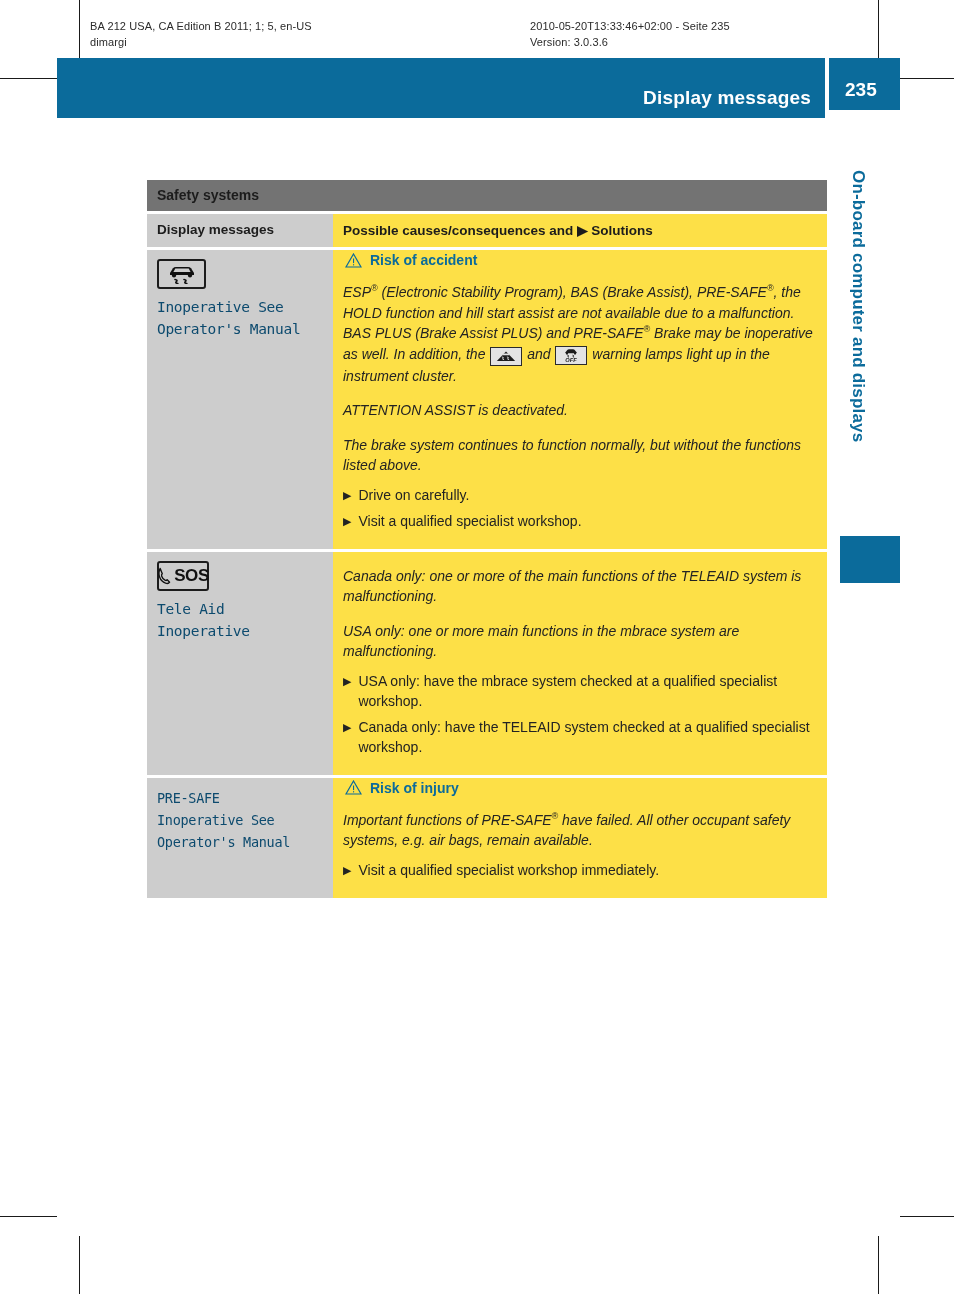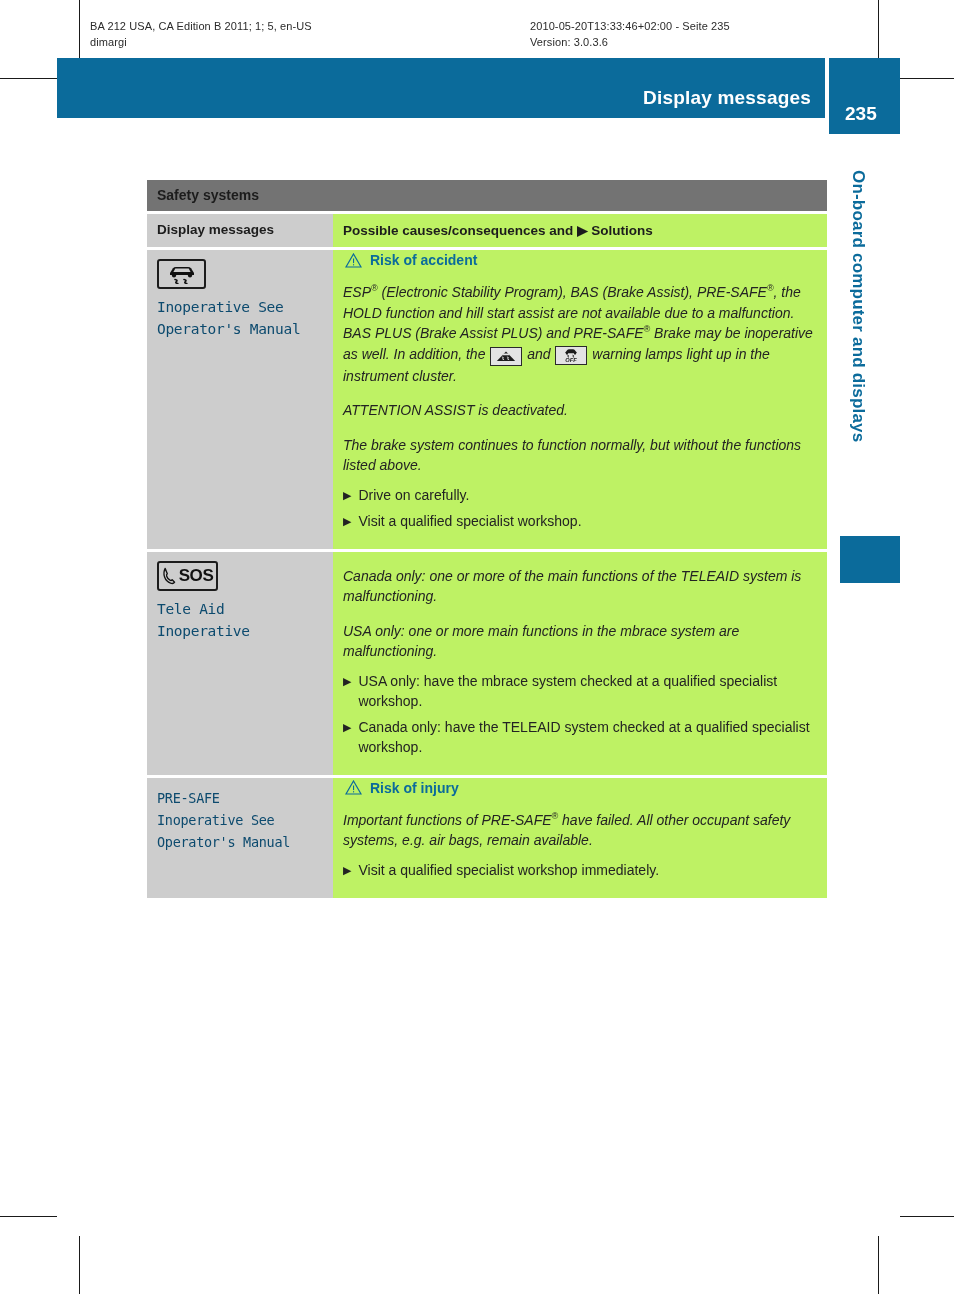--- a/index.html
+++ b/index.html
@@ -52,21 +52,21 @@
     font-size: 19px;
     font-weight: bold;
     letter-spacing: 0.2px;
     white-space: nowrap;
   }
   .pagenum-band {
     position: absolute;
     left: 829px;
     top: 58px;
     width: 71px;
-    height: 76px;
+    height: 52px;
     background: #0b6b9b;
   }
   .pagenum-text {
     position: absolute;
     left: 16px;
     bottom: 9px;
     color: #ffffff;
     font-size: 19px;
     font-weight: bold;
   }
@@ -115,21 +115,21 @@
   }
   .col-l {
     width: 186px;
     flex: 0 0 186px;
     background: #cdcdcd;
     box-sizing: border-box;
     padding: 9px 8px 12px 10px;
   }
   .col-r {
     flex: 1 1 auto;
-    background: #bef264;
+    background: #fde047;
     box-sizing: border-box;
     padding: 0 14px 12px 10px;
   }
   .hdr .col-l, .hdr .col-r {
     padding-top: 8px;
     padding-bottom: 9px;
     font-size: 13.5px;
     font-weight: bold;
     color: #1c1c1c;
   }
@@ -151,21 +151,21 @@
     border-radius: 3px;
     background: #cdcdcd;
     display: inline-flex;
     align-items: center;
     justify-content: center;
     box-sizing: border-box;
     margin-bottom: 7px;
   }
   .iconbox.esp { width: 49px; height: 30px; }
   .iconbox.sos {
-    width: 61px; height: 30px;
+    width: 52px; height: 30px;
     gap: 2px;
     padding: 0 4px;
   }
   .sos-label {
     font-family: "Liberation Sans", sans-serif;
     font-size: 17px;
     font-weight: bold;
     color: #111111;
     letter-spacing: -0.4px;
     line-height: 1;

